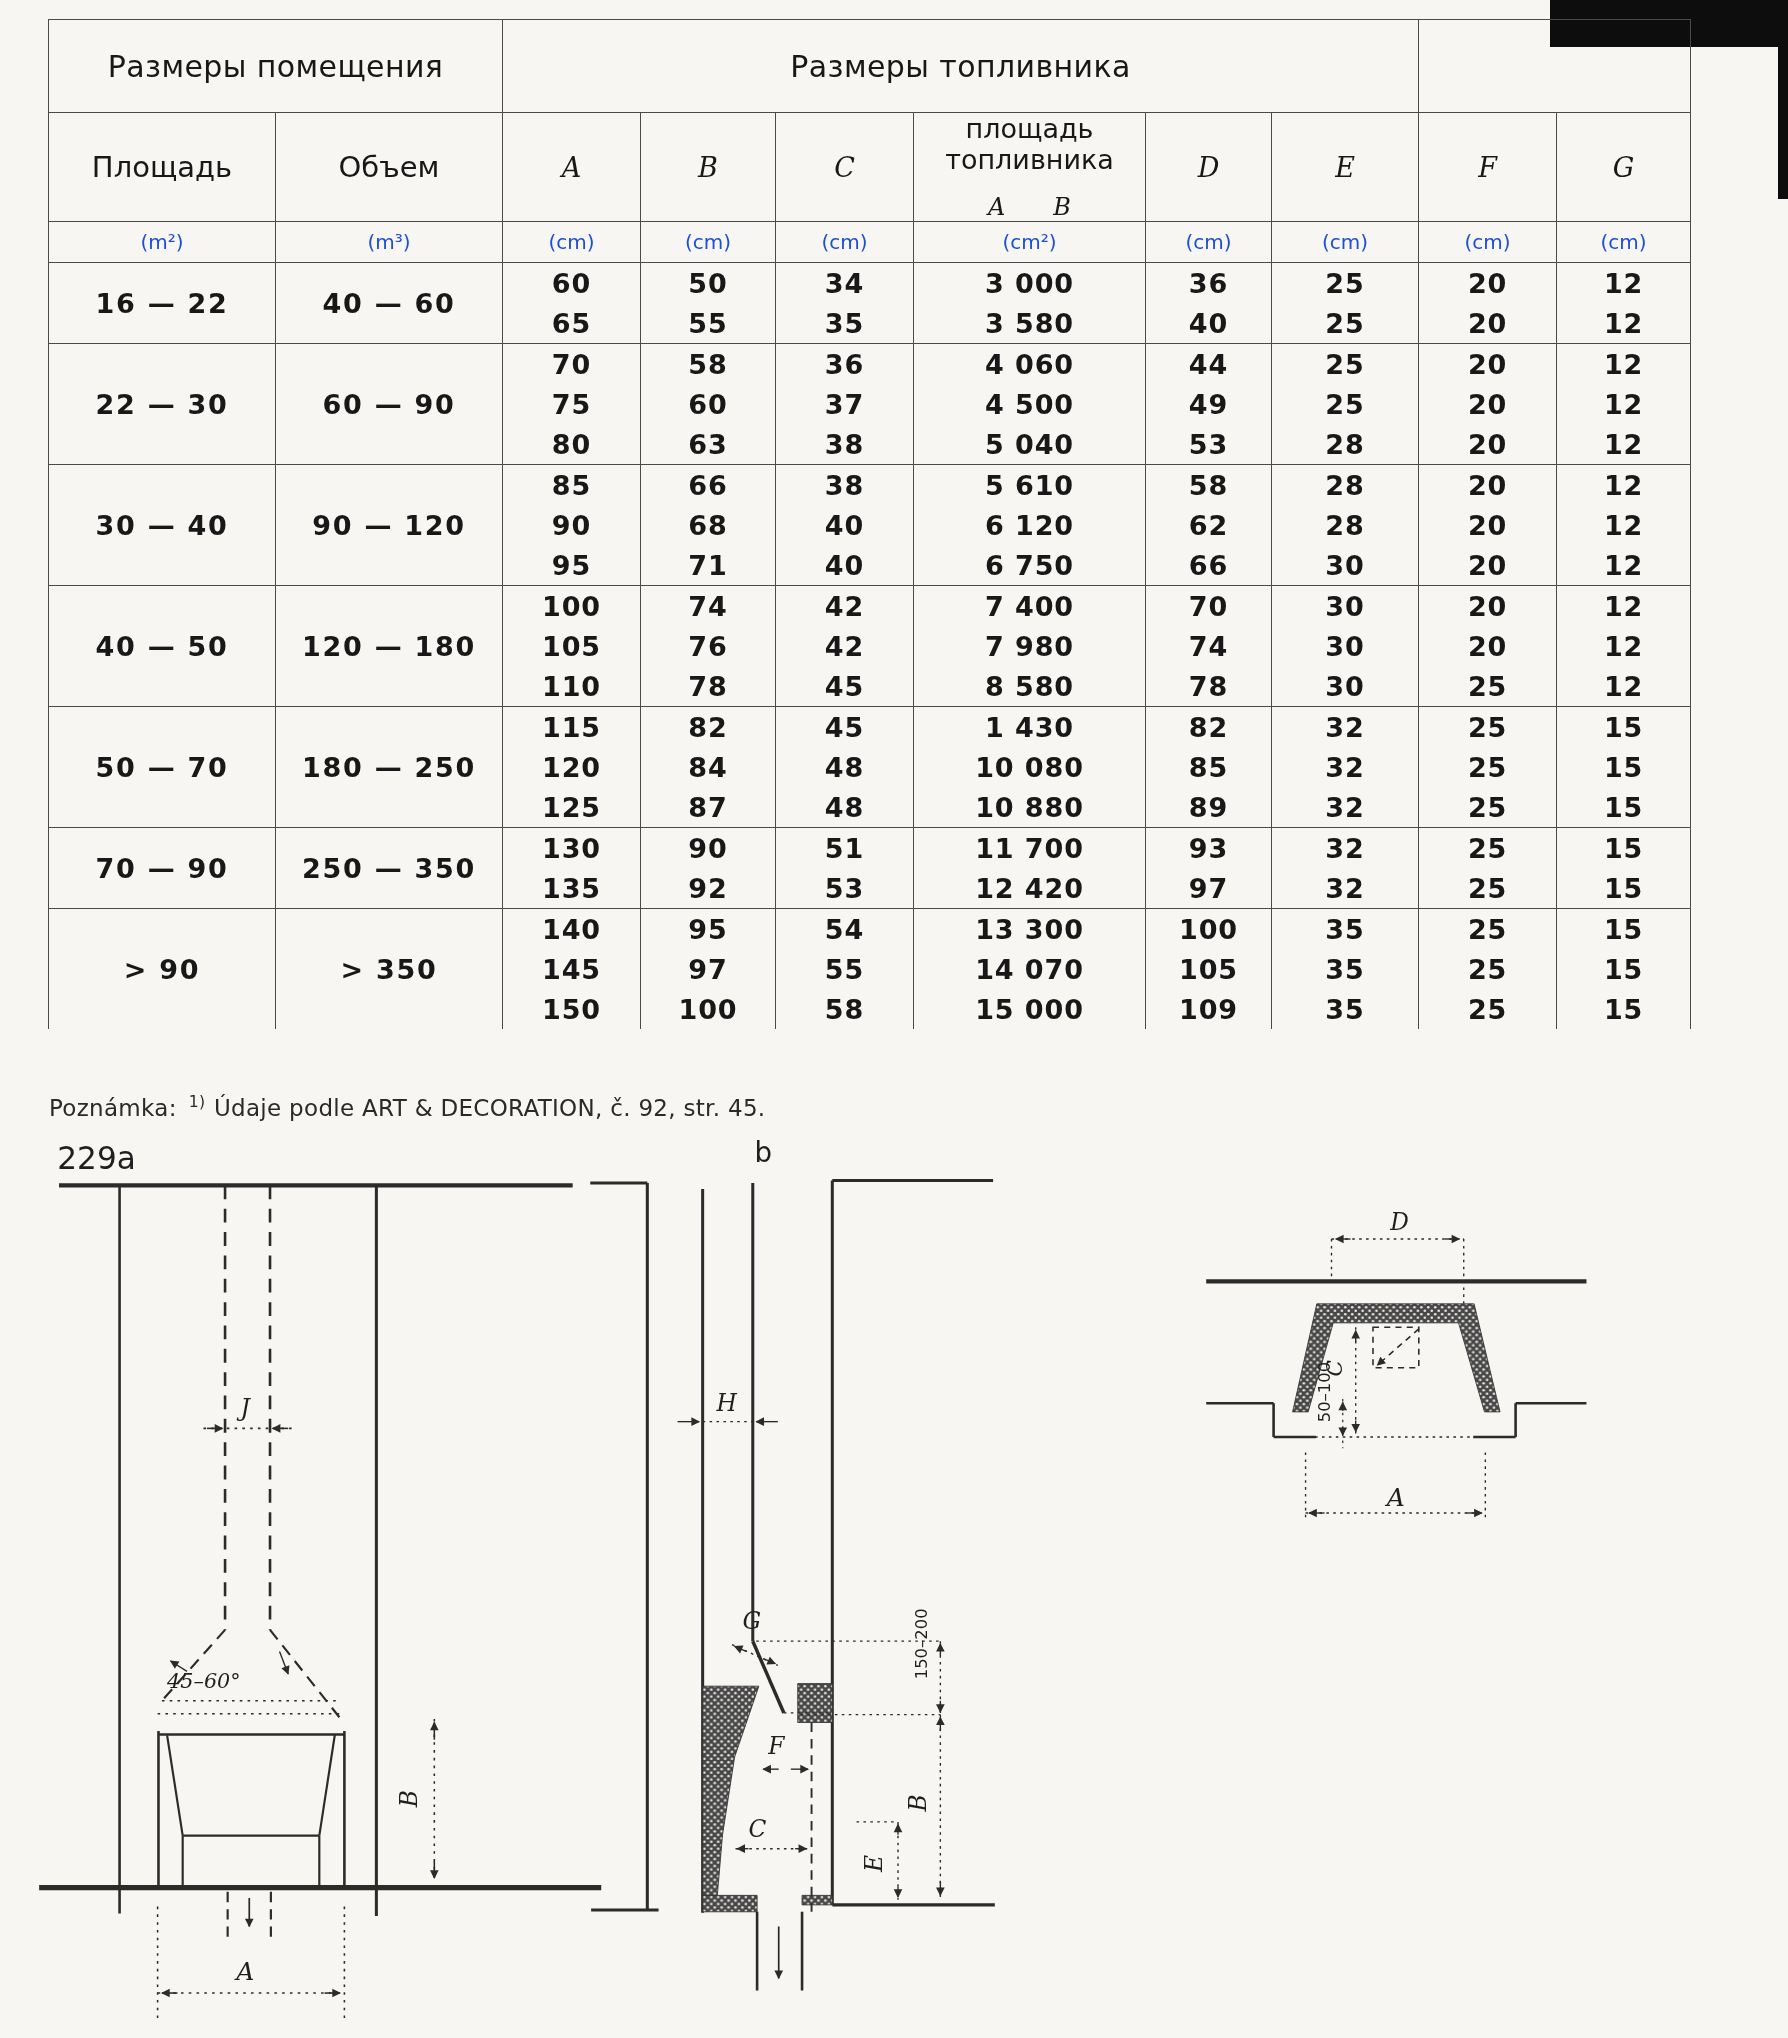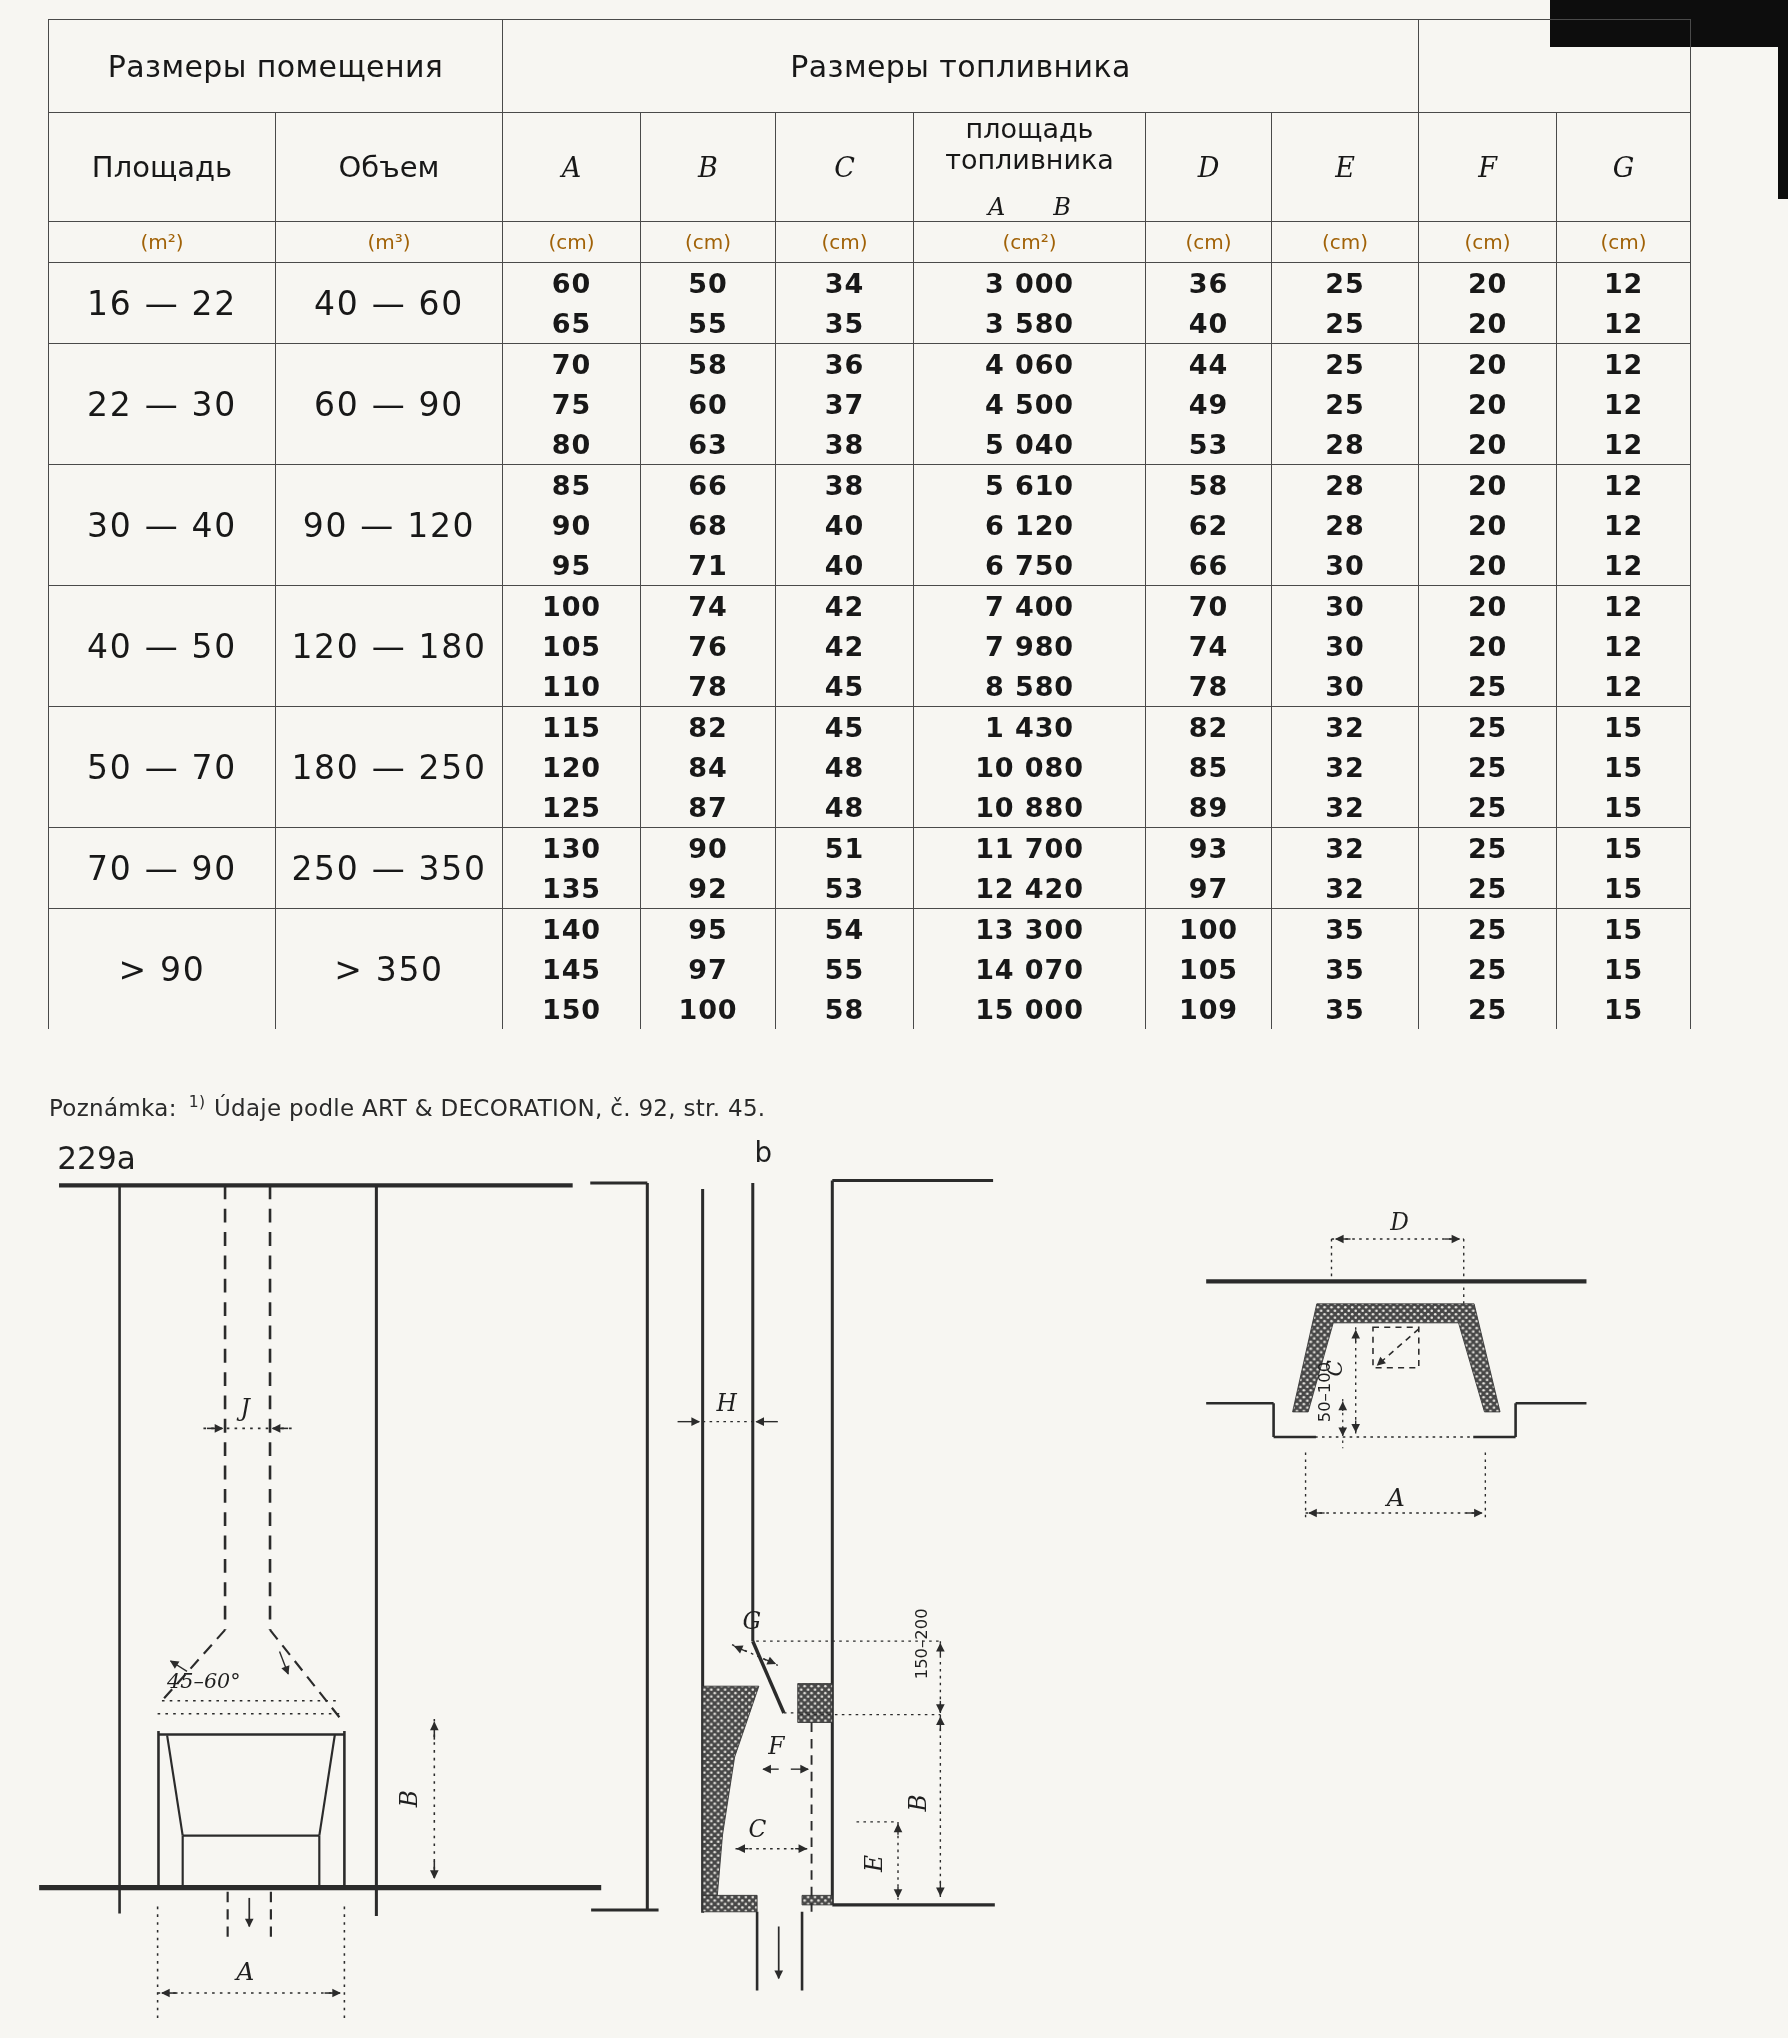--- a/index.html
+++ b/index.html
@@ -12,24 +12,24 @@
   
   table.dims{position:absolute;left:48px;top:19px;width:1643px;border-collapse:collapse;
              table-layout:fixed;background:transparent;}
   table.dims th, table.dims td{border:1.7px solid #4a4a4a;padding:0;text-align:center;vertical-align:middle;}
   table.dims thead th{background:transparent;font-weight:500;}
   .ghead{height:92px;font-size:30px;font-weight:500;letter-spacing:0.4px;}
   .chead{height:105px;font-size:29px;font-weight:500;}
   .letter{font-family:"DejaVu Serif","Liberation Serif",serif;font-style:italic;font-size:27px;font-weight:500;}
   .s-title{font-size:27px;font-weight:500;line-height:1.15;}
   .s-sub{font-family:"DejaVu Serif","Liberation Serif",serif;font-style:italic;font-size:24px;margin-top:18px;}
-  .unit{height:40px;font-size:20px;font-weight:400;color:#a16207;}
+  .unit{height:40px;font-size:20px;font-weight:400;color:#1d4ed8;}
   tbody.group tr td{border-top:none;border-bottom:none;height:40px;}
   tbody.group tr:first-child td{border-top:1.7px solid #4a4a4a;}
-  td.range{font-size:33px;font-weight:400;letter-spacing:1.7px;}
+  td.range{font-size:27px;font-weight:700;letter-spacing:1.7px;}
   td.num{font-size:27px;font-weight:600;letter-spacing:0.9px;}
 
   
   .note{position:absolute;left:49px;top:1071px;font-size:23px;color:#2a2a2a;letter-spacing:0.3px;margin-top:22px;}
   .note sup{font-size:15.6px;vertical-align:super;margin:0 8.6px 0 12px;}
 
   
   .diag{position:absolute;}
   svg text{fill:#1f1f1f;}
   .figlab{font-family:"DejaVu Sans","Liberation Sans",sans-serif;font-size:36px;}

